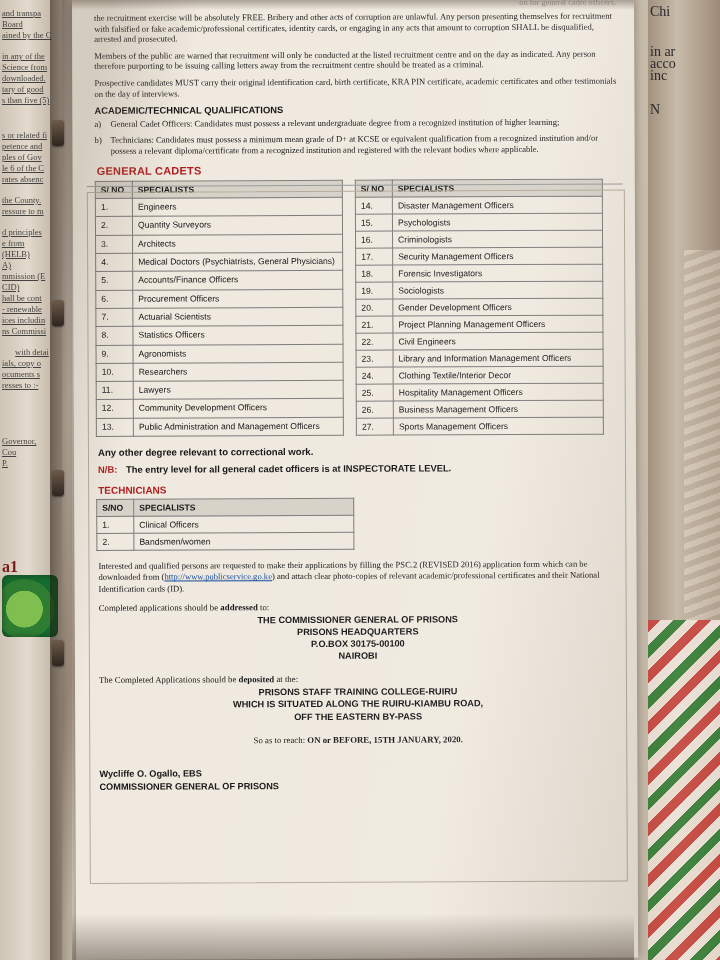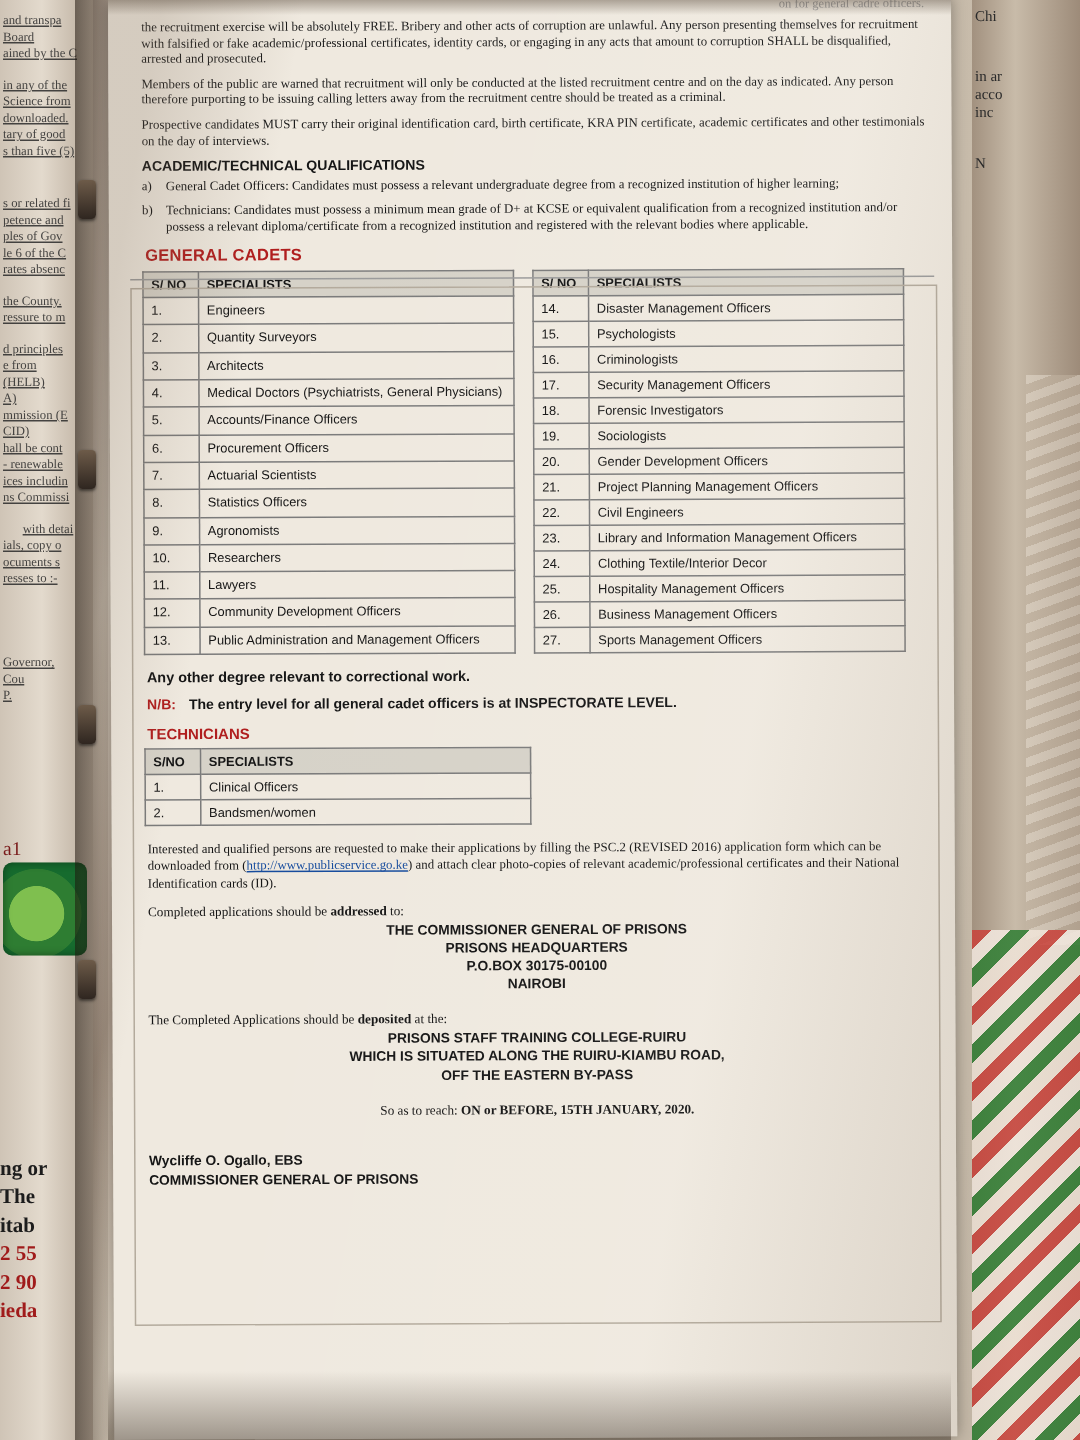--- a/index.html
+++ b/index.html
@@ -27,21 +27,21 @@
     opacity:.85;
     text-decoration:underline;
   }
   .left-logo{
     position:absolute;left:2px;top:575px;width:56px;height:62px;
     border-radius:6px;
     background:radial-gradient(circle at 40% 55%, #7fbf4f 0 38%, #2e7d32 39% 62%, #166b2e 63% 100%);
     box-shadow:inset 0 0 6px rgba(0,0,0,.4);
   }
   .left-logo-label{
-    position:absolute;left:2px;top:558px;font-size:13px;font-weight:normal;color:#7a1b1b;
+    position:absolute;left:2px;top:558px;font-size:16px;font-weight:bold;color:#7a1b1b;
     font-family:"Liberation Serif", serif;
   }
   .left-bottom{
     position:absolute;left:0px;top:770px;width:62px;
     font-size:14px;line-height:19px;color:#1c1c1c;font-weight:bold;
     font-family:"Liberation Serif", serif;
   }
   .left-red{color:#a01b1b;font-weight:bold;}
   .spine{
     position:absolute;left:50px;top:0;width:22px;height:960px;
@@ -51,21 +51,21 @@
     position:absolute;left:52px;width:12px;height:26px;border-radius:3px;
     background:linear-gradient(180deg,#6d5b49,#2f2620);
     box-shadow:0 1px 2px rgba(0,0,0,.5);
   }
   .right-strip{
     position:absolute;right:0;top:0;width:72px;height:960px;
     background:linear-gradient(90deg,#a2917f 0%,#c8bba9 40%,#9d8b79 100%);
   }
   .right-text{
     position:absolute;right:4px;top:6px;width:66px;text-align:left;
-    font-size:10px;line-height:12px;color:#2a2a2a;font-family:"Liberation Serif", serif;
+    font-size:14px;line-height:12px;color:#2a2a2a;font-family:"Liberation Serif", serif;
   }
   .tinsel{
     position:absolute;right:0;top:620px;width:72px;height:340px;
     background:
       repeating-linear-gradient(135deg,#c9413a 0 9px,#f3e9e0 9px 18px,#2e7d32 18px 27px,#f0e4d8 27px 36px);
     opacity:.85;
   }
   .tinsel2{
     position:absolute;right:0;top:250px;width:36px;height:380px;
     background:repeating-linear-gradient(160deg,#e8dfd2 0 6px,#c4b6a4 6px 12px);
@@ -221,28 +221,20 @@
       <div style="min-height: 10px; text-align: center;">with detai</div>
       <div style="min-height: 10px;">ials, copy o</div>
       <div style="min-height: 10px;">ocuments  s</div>
       <div style="min-height: 10px;">resses to :-</div>
       <div style="min-height: 10px; margin-top: 45px;">Governor,</div>
       <div style="min-height: 10px;">Cou</div>
       <div style="min-height: 10px;">P.</div>
     </div>
   <div class="left-logo-label">a1</div>
   <div class="left-logo"></div>
-  <div class="left-bottom" id="left-bottom-frags">
-      <div>ng or</div>
-      <div>The</div>
-      <div>itab</div>
-      <div class="left-red">2 55</div>
-      <div class="left-red">2 90</div>
-      <div class="left-red">ieda</div>
-    </div>
 </div>
 <div class="spine"></div>
 <div class="spine-dot" style="top:120px"></div>
 <div class="spine-dot" style="top:300px"></div>
 <div class="spine-dot" style="top:470px"></div>
 <div class="spine-dot" style="top:640px"></div>
 
 <div class="right-strip">
   <div class="right-text" id="right-frags">
       <div style="min-height: 11px;">Chi</div>

